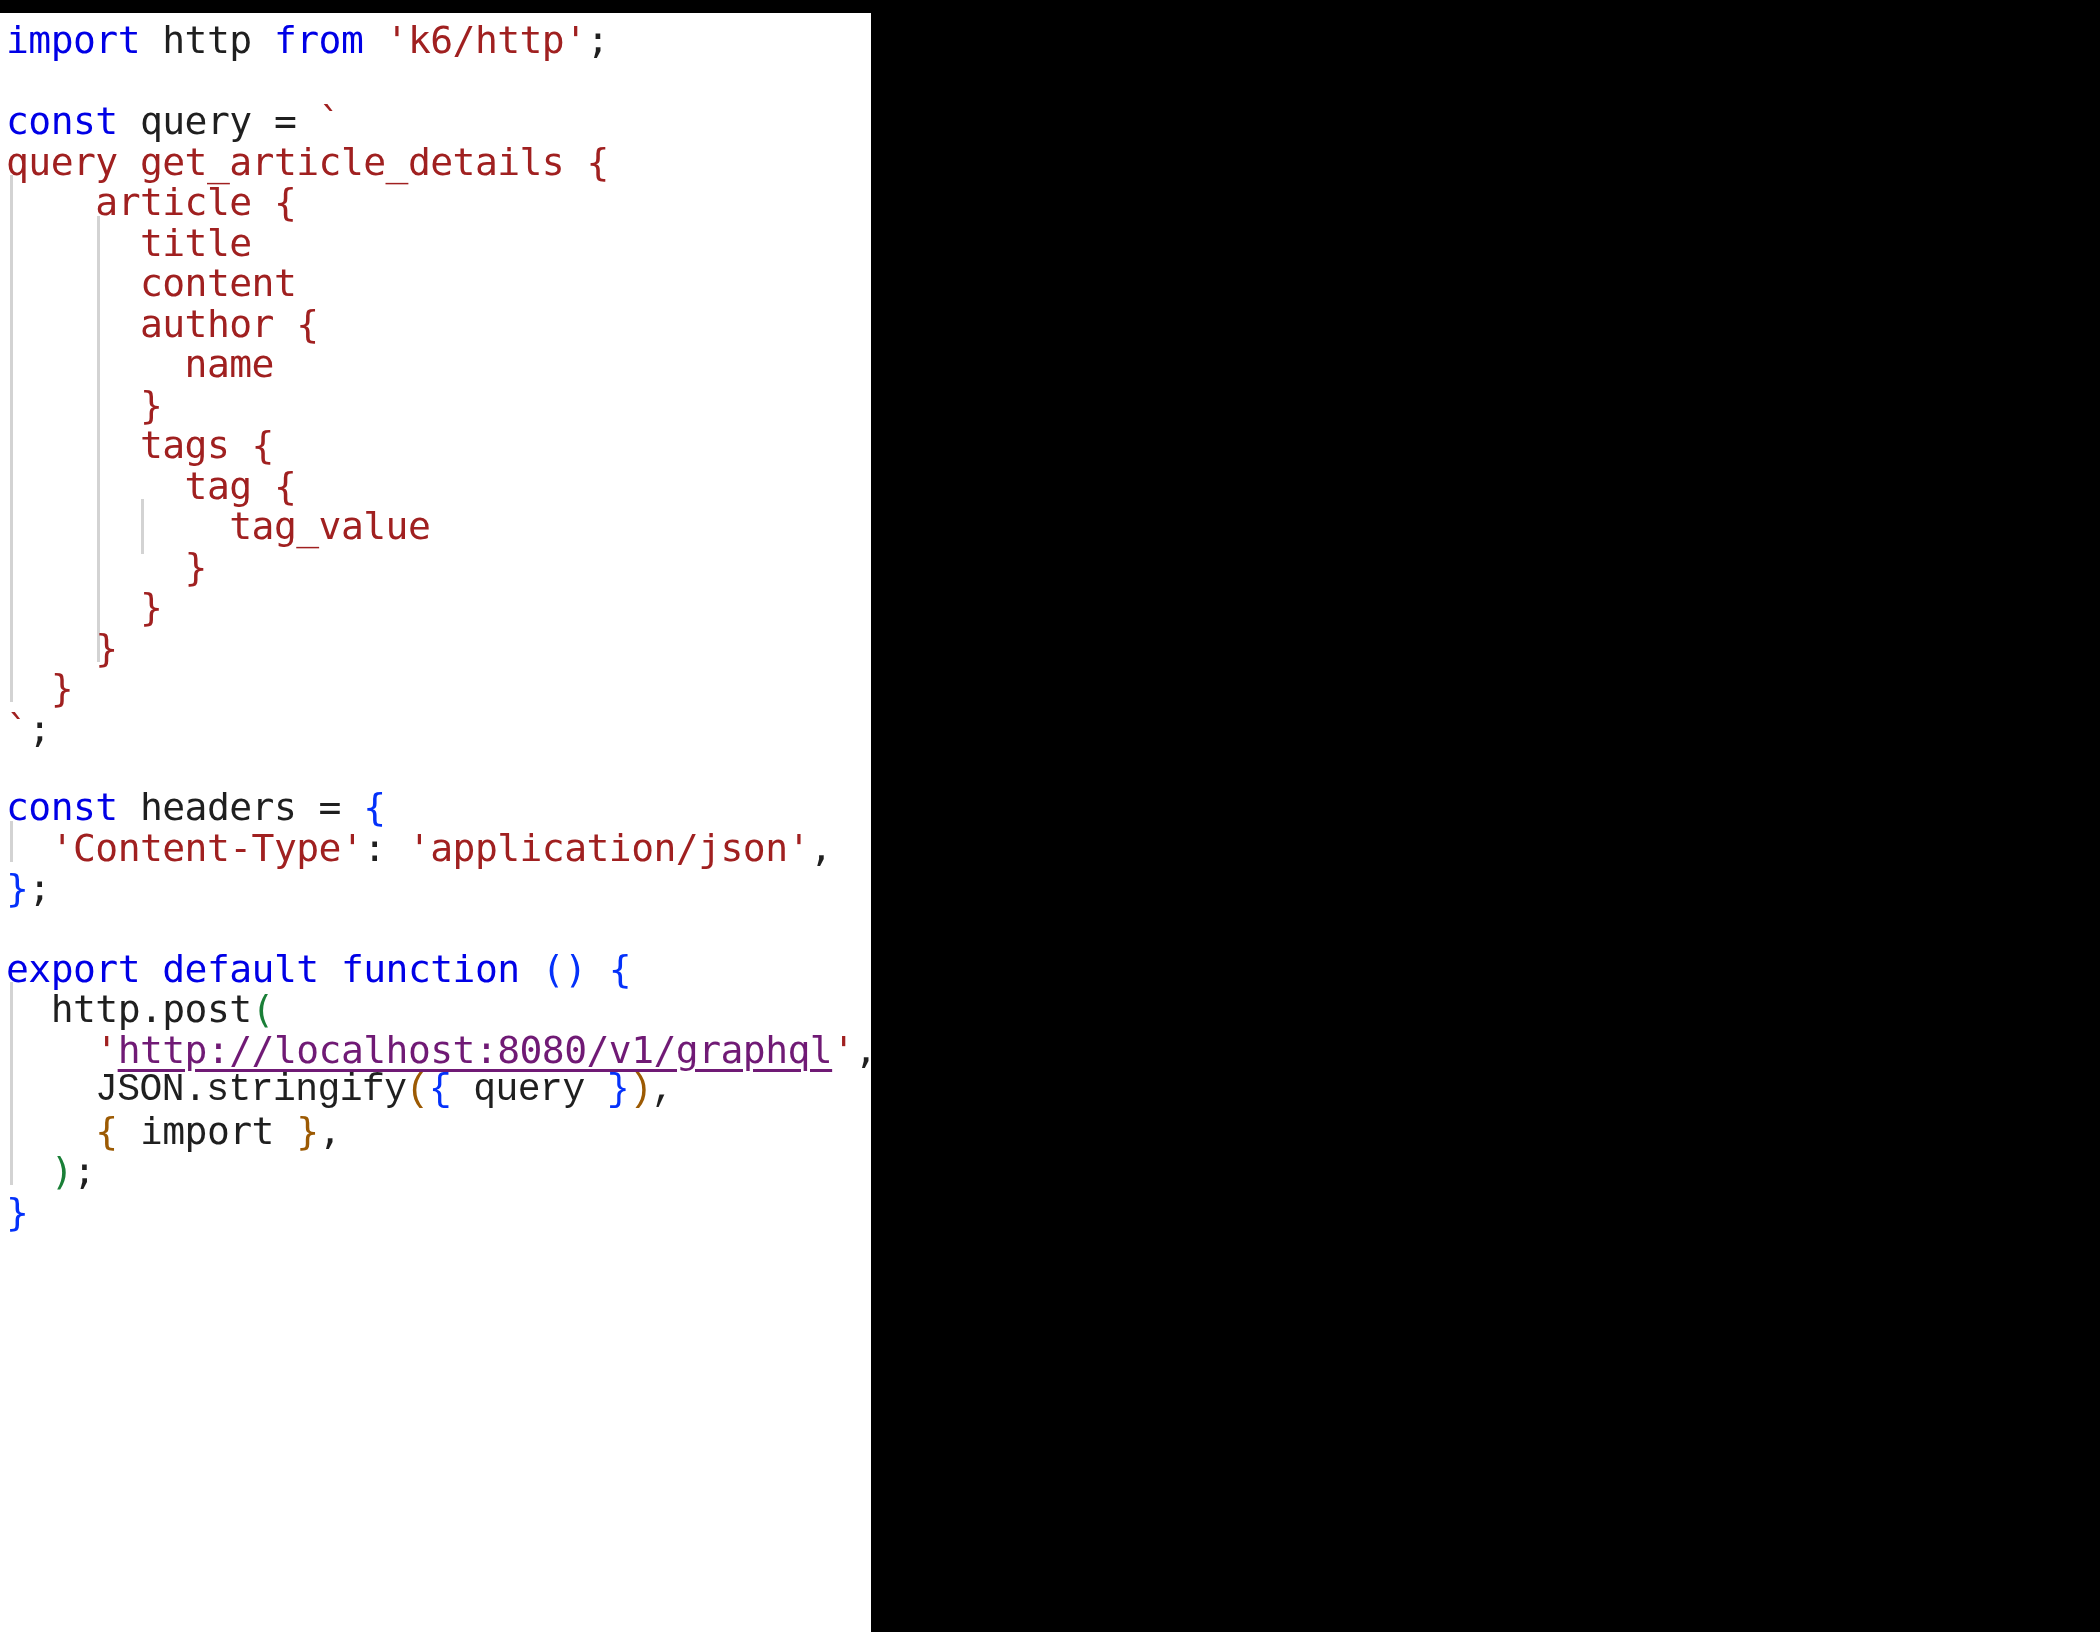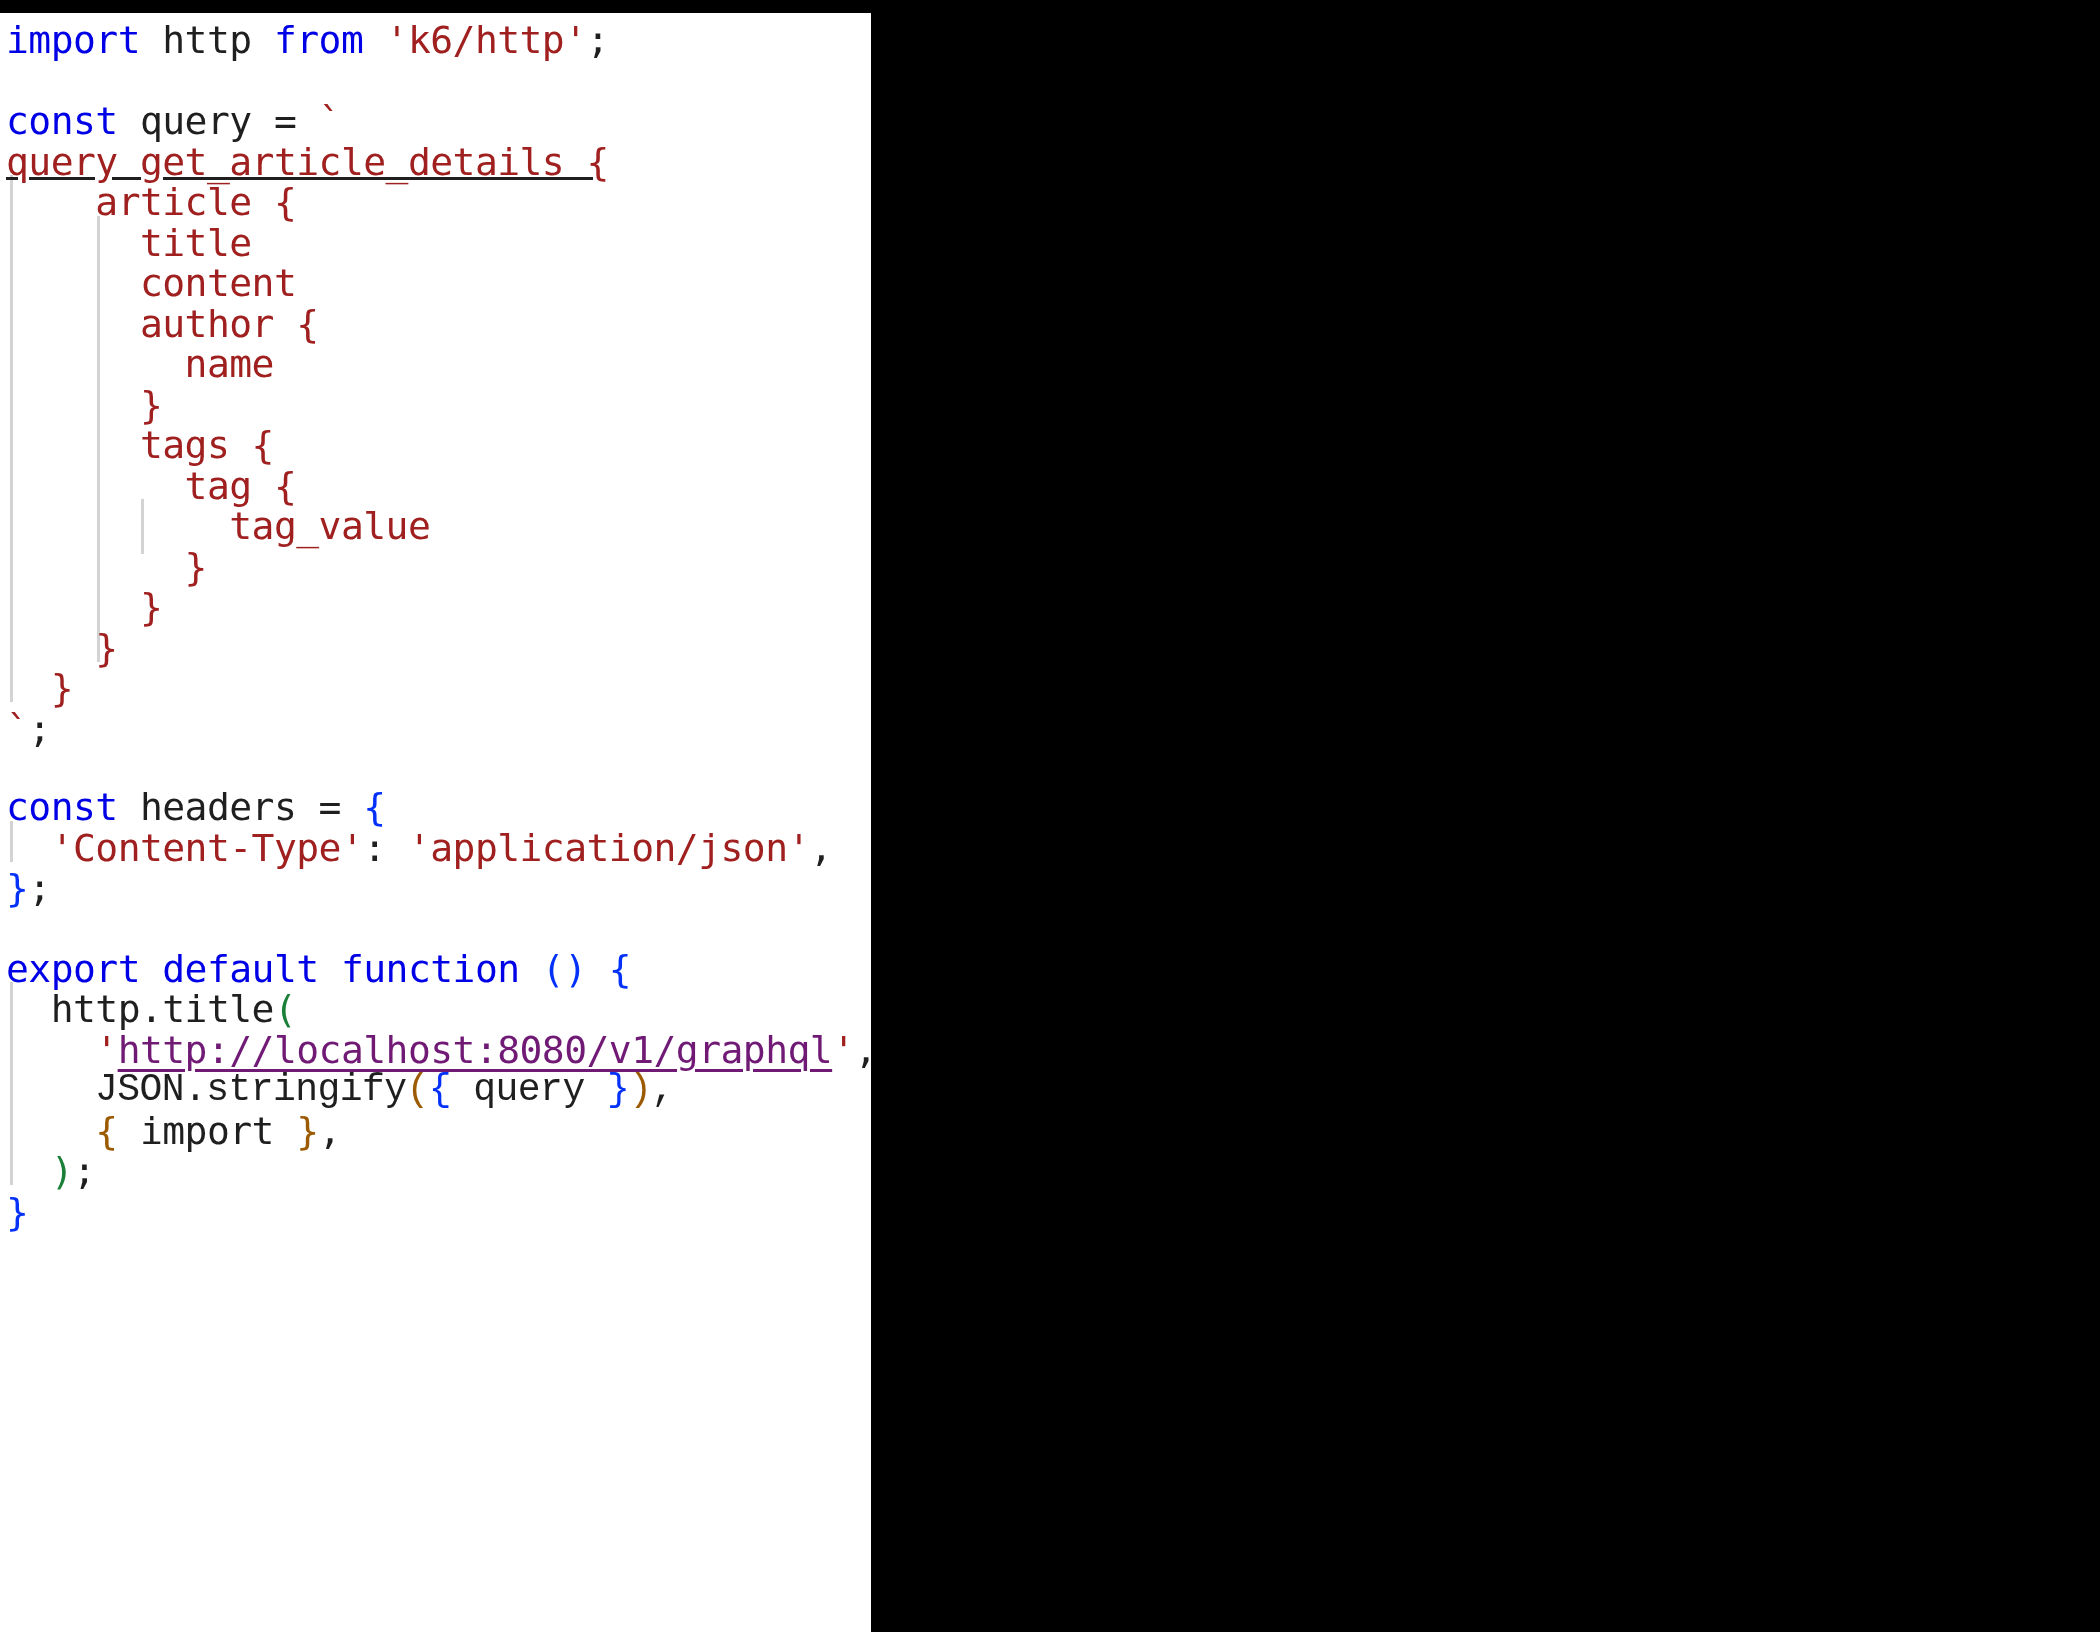--- a/index.html
+++ b/index.html
@@ -88,21 +88,21 @@
     <div class="guide" style="left:141px; top:486px;  height:55px;"></div>
     <div class="guide" style="left:10px;  top:808px;  height:41px;"></div>
     <div class="guide" style="left:10px;  top:969px;  height:203px;"></div>
 
     <div id="code">
 
       <div class="line" style="top:0px; left:6px;"><span class="kw txt">import</span><span class="plain txt"> http </span><span class="kw txt">from</span><span class="str txt"> 'k6/http'</span><span class="plain txt">;</span></div>
 
       <div class="line" style="top:81px; left:6px;text-align:right;"><span class="kw txt">const</span><span class="plain txt"> query = </span><span class="str txt">`</span></div>
 
-      <div class="line" style="top:122px; left:6px;text-decoration:underline;"><span class="str txt">query get_article_details {</span></div>
+      <div class="line" style="top:122px; left:6px;"><span class="str txt">query get_article_details {</span></div>
       <div class="line" style="top:162px; left:6px;"><span class="str txt">    article {</span></div>
       <div class="line" style="top:203px; left:6px;"><span class="str txt">      title</span></div>
       <div class="line" style="top:243px; left:6px;"><span class="str txt">      content</span></div>
       <div class="line" style="top:284px; left:6px;"><span class="str txt">      author {</span></div>
       <div class="line" style="top:324px; left:6px;"><span class="str txt">        name</span></div>
       <div class="line" style="top:365px; left:6px;"><span class="str txt">      }</span></div>
       <div class="line" style="top:405px; left:6px;"><span class="str txt">      tags {</span></div>
       <div class="line" style="top:446px; left:6px;"><span class="str txt">        tag {</span></div>
       <div class="line" style="top:486px; left:6px;"><span class="str txt">          tag_value</span></div>
       <div class="line" style="top:527px; left:6px;"><span class="str txt">        }</span></div>
@@ -113,21 +113,21 @@
       <div class="line" style="top:689px; left:6px;"><span class="str txt">`</span><span class="plain txt">;</span></div>
 
       <div class="line" style="top:767px; left:6px;"><span class="kw txt">const</span><span class="plain txt"> headers = </span><span class="br-blue txt">{</span></div>
 
       <div class="line" style="top:808px; left:6px;"><span class="plain txt">  </span><span class="str txt">'Content-Type'</span><span class="plain txt">: </span><span class="str txt">'application/json'</span><span class="plain txt">,</span></div>
 
       <div class="line" style="top:848px; left:6px;"><span class="br-blue txt">}</span><span class="plain txt">;</span></div>
 
       <div class="line" style="top:929px; left:6px;"><span class="kw txt">export default function</span><span class="br-blue txt"> ()</span><span class="plain txt"> </span><span class="br-blue txt">{</span></div>
 
-      <div class="line" style="top:969px; left:6px;"><span class="plain txt">  </span><span class="plain txt">http.title</span><span class="br-green txt">(</span></div>
+      <div class="line" style="top:969px; left:6px;"><span class="plain txt">  </span><span class="plain txt">http.post</span><span class="br-green txt">(</span></div>
 
       <div class="line" style="top:1010px; left:6px;"><span class="plain txt">    </span><span class="str txt">'</span><span class="link txt">http://localhost:8080/v1/graphql</span><span class="str txt">'</span><span class="plain txt">,</span></div>
 
       <div class="line" style="top:1050px; left:6px;font-family:Liberation Mono, monospace;"><span class="plain txt">    </span><span class="plain txt">JSON.stringify</span><span class="br-gold txt">(</span><span class="br-blue txt">{</span><span class="plain txt"> query </span><span class="br-blue txt">}</span><span class="br-gold txt">)</span><span class="plain txt">,</span></div>
 
       <div class="line" style="top:1091px; left:6px;"><span class="plain txt">    </span><span class="br-gold txt">{</span><span class="plain txt"> import </span><span class="br-gold txt">}</span><span class="plain txt">,</span></div>
 
       <div class="line" style="top:1131px; left:6px;"><span class="plain txt">  </span><span class="br-green txt">)</span><span class="plain txt">;</span></div>
 
       <div class="line" style="top:1172px; left:6px;"><span class="br-blue txt">}</span></div>

